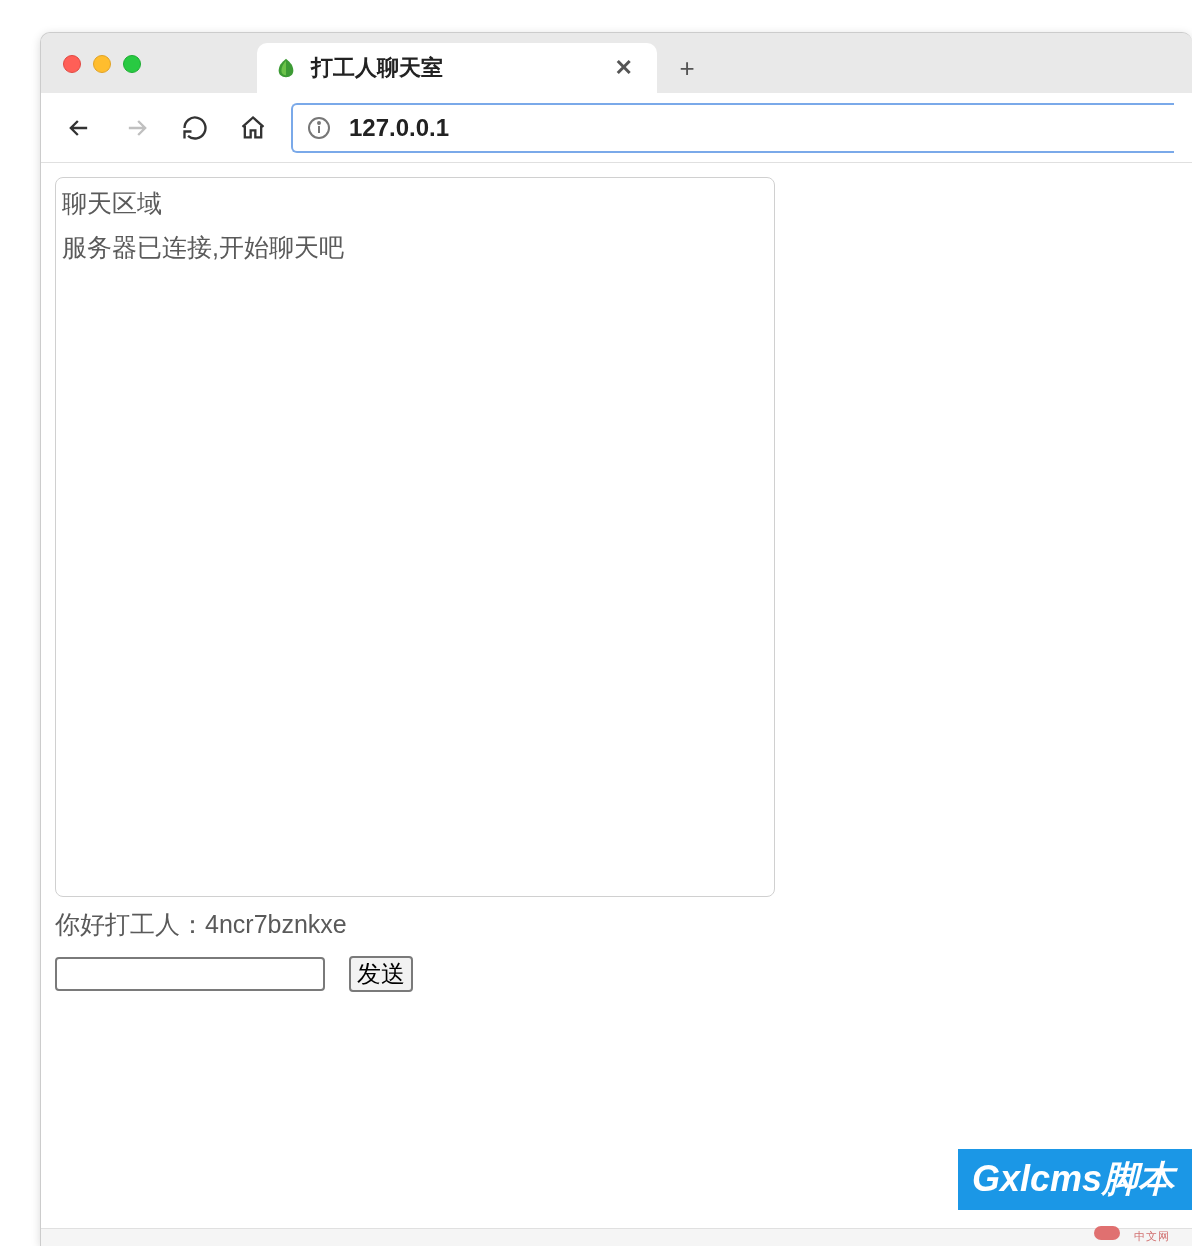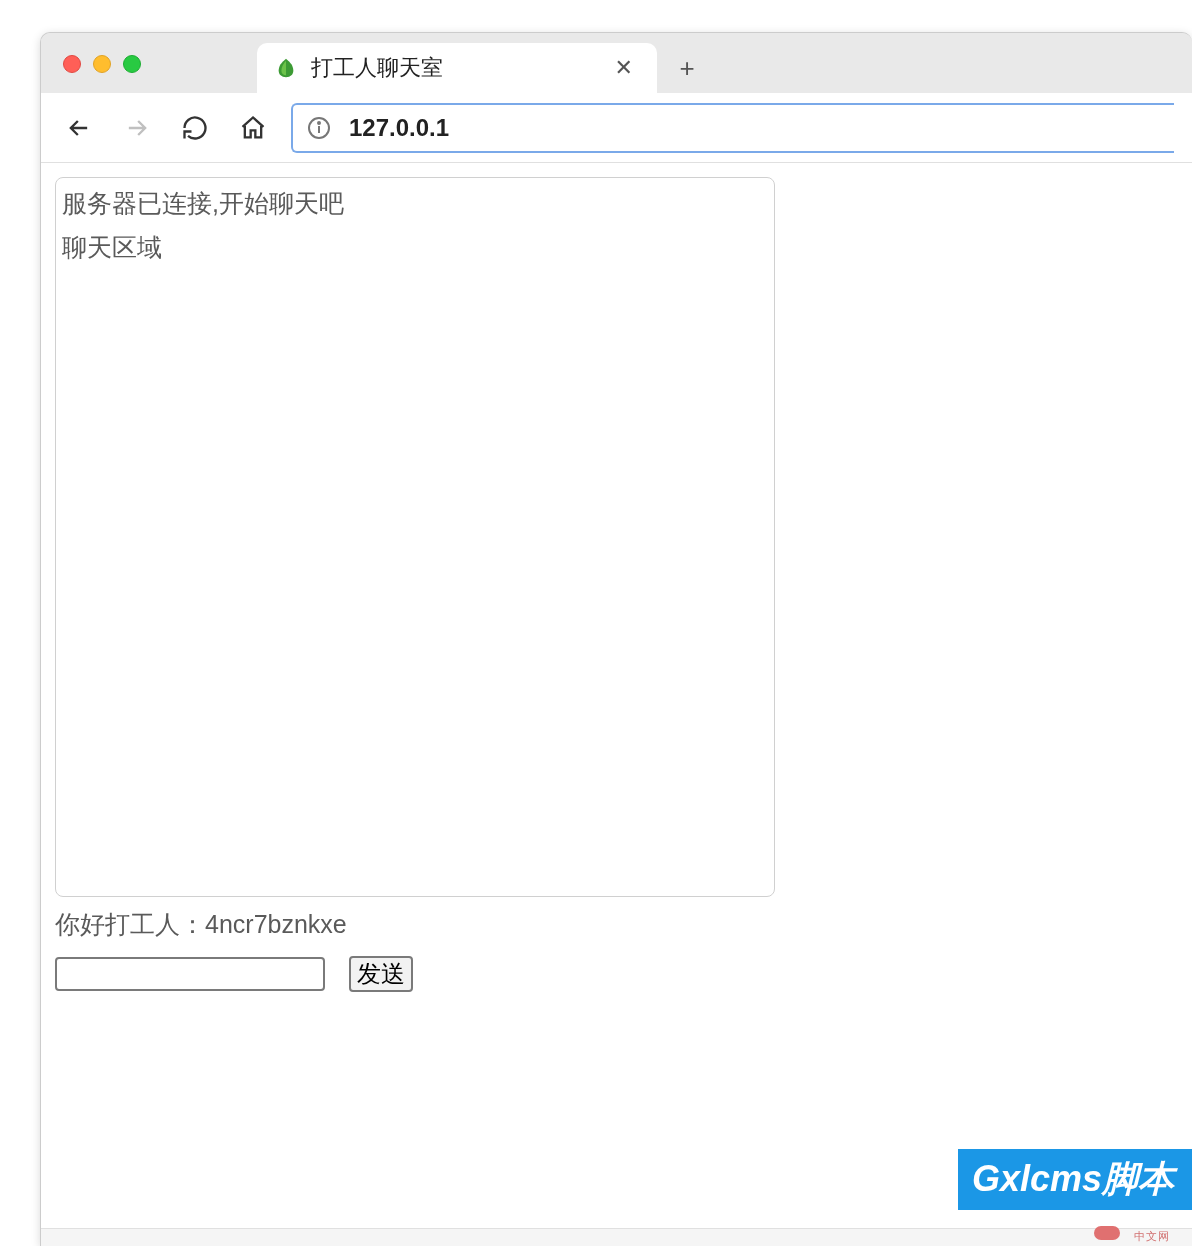--- a/index.html
+++ b/index.html
@@ -56,20 +56,21 @@
     .tab {
       display: flex;
       align-items: center;
       background: #fff;
       height: 50px;
       padding: 0 18px;
       border-radius: 10px 10px 0 0;
       min-width: 400px;
       gap: 14px;
       position: relative;
+      font-weight: bold;
     }
     .tab-favicon {
       width: 22px;
       height: 22px;
       display: flex;
       align-items: center;
       justify-content: center;
     }
     .tab-favicon svg { width: 22px; height: 22px; }
     .tab-title {
@@ -281,22 +282,22 @@
             <line x1="12" y1="10" x2="12" y2="17"></line>
             <circle cx="12" cy="7" r="1" fill="#777"></circle>
           </svg>
       </span>
       <span class="addr-text">127.0.0.1</span>
     </div>
   </div>
 
   <div class="content">
     <div class="chat-area">
+      <p>聊天区域</p>
       <p>服务器已连接,开始聊天吧</p>
-      <p>聊天区域</p>
     </div>
     <div class="info-line">
       <span>你好打工人：</span><span>4ncr7bznkxe</span>
     </div>
     <div class="input-row">
       <input class="msg-input" type="text" value="" style="">
       <button class="send-btn">发送</button>
     </div>
     <div class="bottom-strip"></div>
   </div>

